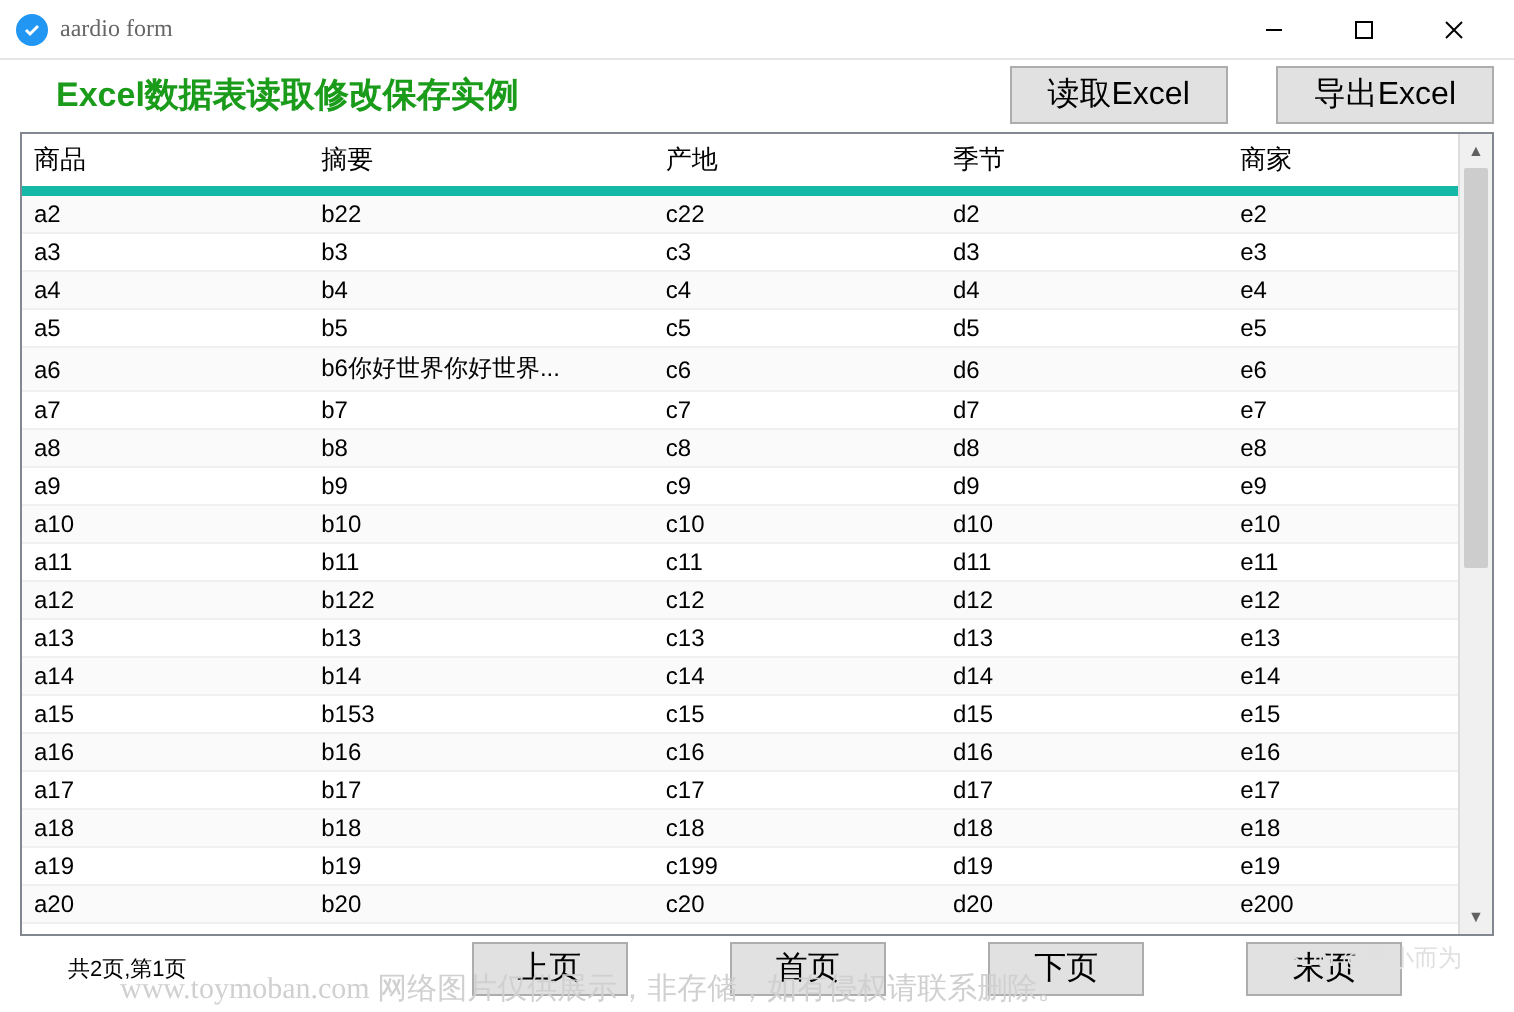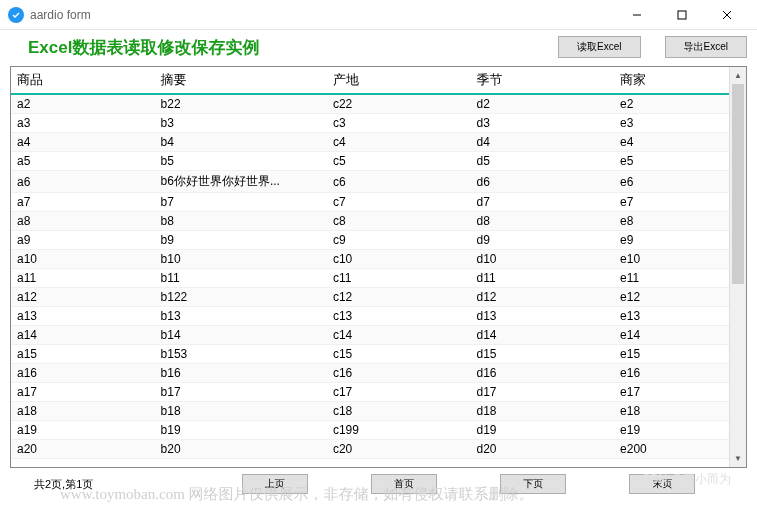--- a/index.html
+++ b/index.html
@@ -1,32 +1,32 @@
 <!DOCTYPE html>
 <html><head>
   <meta charset="utf-8">
   <style>
     * { margin: 0; padding: 0; box-sizing: border-box; }
     body { font-family: "Microsoft YaHei", Arial, sans-serif; font-size: 12px; background: #fff; width: 757px; height: 506px; overflow: hidden; position: relative; }
     
     .titlebar { height: 30px; background: #fff; display: flex; align-items: center; padding: 0 8px; border-bottom: 1px solid #e5e5e5; }
     .titlebar-icon { width: 16px; height: 16px; background: #2196f3; border-radius: 50%; margin-right: 6px; display: flex; align-items: center; justify-content: center; }
     .titlebar-icon svg { width: 10px; height: 10px; fill: #fff; }
-    .titlebar-text { color: #666; font-size: 12px; flex: 1; }
+    .titlebar-text { color: #666; font-size: 12px; flex: 1; font-family: Liberation Serif, serif; }
     .titlebar-controls { display: flex; gap: 0; }
     .titlebar-btn { width: 45px; height: 30px; display: flex; align-items: center; justify-content: center; cursor: pointer; color: #666; }
     
     .toolbar { height: 34px; display: flex; align-items: center; padding: 4px 10px; }
     .toolbar-title { color: #1a9c1a; font-size: 17px; font-weight: bold; flex: 1; padding-left: 18px; }
-    .btn { border: 1px solid #adadad; background: #e1e1e1; padding: 3px 18px; font-size: 10px; cursor: pointer; font-family: inherit; margin-left: 24px; }
+    .btn { border: 1px solid #adadad; background: #e1e1e1; padding: 3px 18px; font-size: 16px; cursor: pointer; font-family: inherit; margin-left: 24px; }
     
     .table-wrap { margin: 2px 10px 0 10px; border: 1px solid #828790; height: 402px; position: relative; display: flex; }
     .table-scroll { flex: 1; overflow: hidden; }
     .tbl { width: 100%; border-collapse: collapse; }
-    .tbl th { text-align: left; font-weight: normal; font-size: 13px; padding: 4px 6px; background: #fff; border-bottom: 2px solid #14b8a6; height: 24px; }
+    .tbl th { text-align: left; font-weight: normal; font-size: 13px; padding: 4px 6px; background: #fff; border-bottom: 5px solid #14b8a6; height: 24px; }
     .tbl td { padding: 2px 6px; font-size: 12px; border-bottom: 1px solid #f0f0f0; height: 18px; white-space: nowrap; overflow: hidden; }
     .tbl tr:nth-child(odd) td { background: #fafafa; }
     .tbl tr:nth-child(even) td { background: #fff; }
     
     .scrollbar { width: 17px; background: #f0f0f0; border-left: 1px solid #ddd; position: relative; }
     .scroll-arrow { height: 17px; display: flex; align-items: center; justify-content: center; color: #606060; cursor: pointer; font-size: 8px; }
     .scroll-thumb { position: absolute; top: 17px; left: 2px; right: 2px; height: 200px; background: #cdcdcd; border-radius: 1px; cursor: pointer; }
     
     .pager { height: 28px; display: flex; align-items: center; padding: 4px 10px 0 10px; }
     .pager-info { width: 180px; padding-left: 24px; font-size: 11px; }

